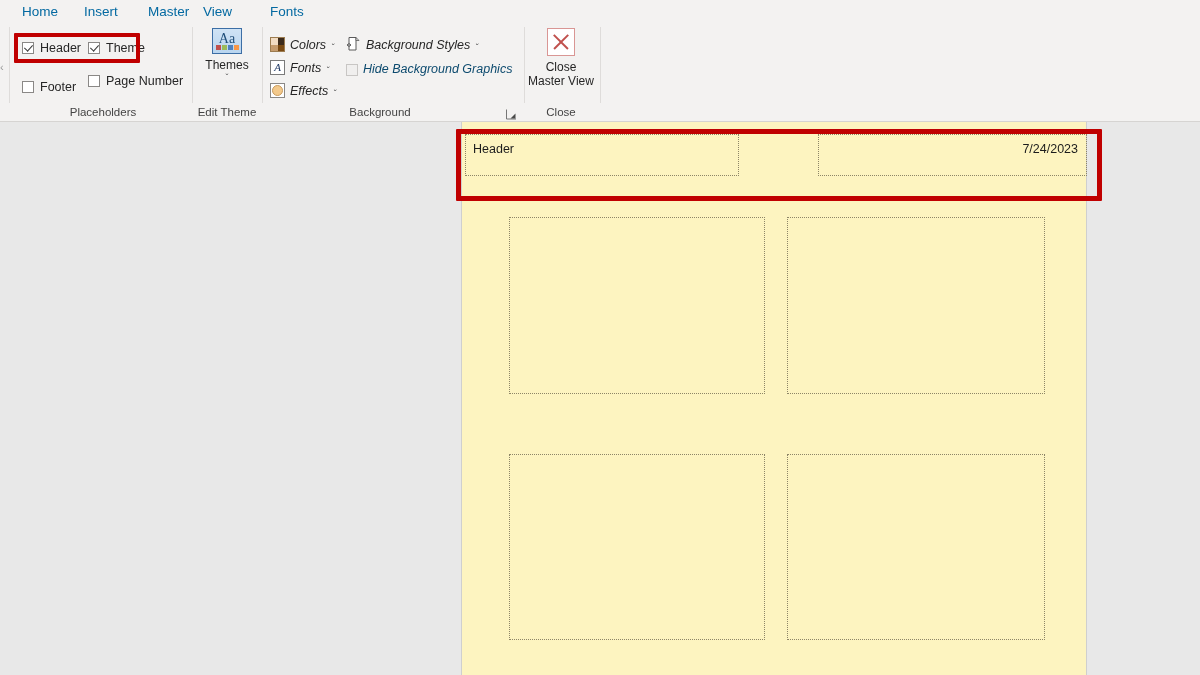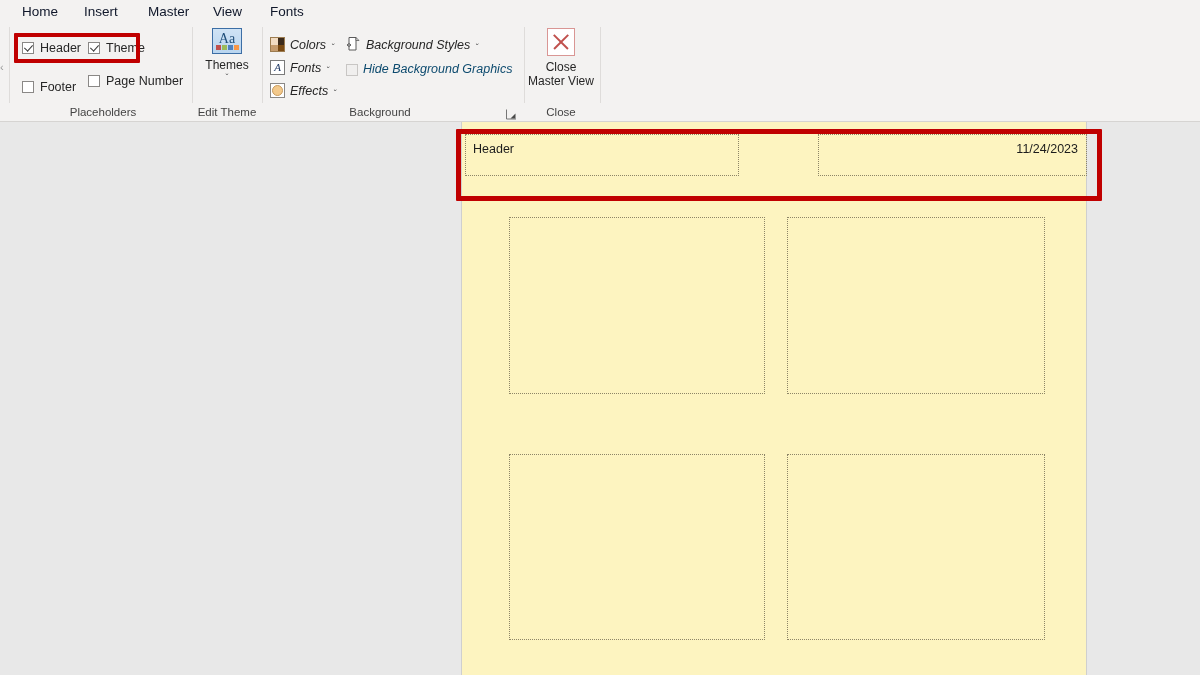--- a/index.html
+++ b/index.html
@@ -25,21 +25,21 @@
     position: absolute; left: 0; top: 121px; width: 1200px; height: 1px;
     background: #d6d4d2;
   }
 
   
   #tabstrip {
     position: absolute; left: 0; top: 0; width: 1200px; height: 23px;
   }
   .tab {
     position: absolute; top: 3px;
-    font-size: 13.5px; color: #0f172a;
+    font-size: 13.5px; color: #0369a1;
     line-height: 17px;
     white-space: nowrap;
     padding: 0 4px;
     cursor: default;
   }
 
   
   .grp-sep {
     position: absolute; top: 27px; width: 1px; height: 76px;
     background: #dedcda;
@@ -244,21 +244,21 @@
 </style>
 </head>
 <body>
 
 <div id="ribbon">
 
   <div id="tabstrip">
     <div class="tab" style="left:18px">Home</div>
     <div class="tab" style="left:80px">Insert</div>
     <div class="tab" style="left:144px">Master</div>
-    <div class="tab" style="left:209px">View</div>
+    <div class="tab" style="left:199px">View</div>
     <div class="tab" style="left:266px">Fonts</div>
   </div>
 
   <div id="left-stub">‹</div>
 
   <div class="grp-sep" style="left:9px"></div>
   <div class="grp-sep" style="left:192px"></div>
   <div class="grp-sep" style="left:262px"></div>
   <div class="grp-sep" style="left:524px"></div>
   <div class="grp-sep" style="left:600px"></div>
@@ -362,21 +362,21 @@
 
 <div id="canvas">
 
   <div id="handout-page">
 
     <div class="ph" style="left:3px; top:12px; width:274px; height:42px">
       <span class="ph-text" style="left:7px; top:7px">Header</span>
     </div>
 
     <div class="ph" style="left:356px; top:12px; width:269px; height:42px">
-      <span class="ph-text" style="right:8px; top:7px">11/24/2023</span>
+      <span class="ph-text" style="right:8px; top:7px">7/24/2023</span>
     </div>
 
     <div class="ph" style="left:47px;  top:95px;  width:256px; height:177px"></div>
     <div class="ph" style="left:325px; top:95px;  width:258px; height:177px"></div>
     <div class="ph" style="left:47px;  top:332px; width:256px; height:186px"></div>
     <div class="ph" style="left:325px; top:332px; width:258px; height:186px"></div>
   </div>
 
   <div id="hl-header"></div>
 

